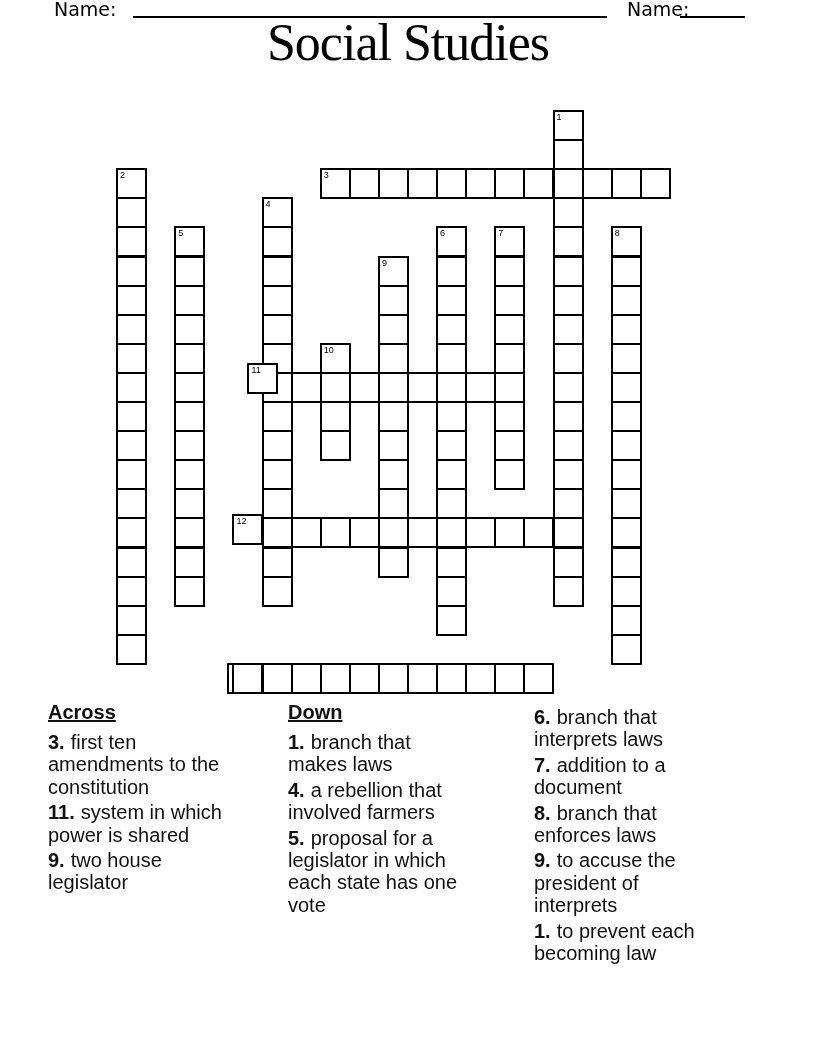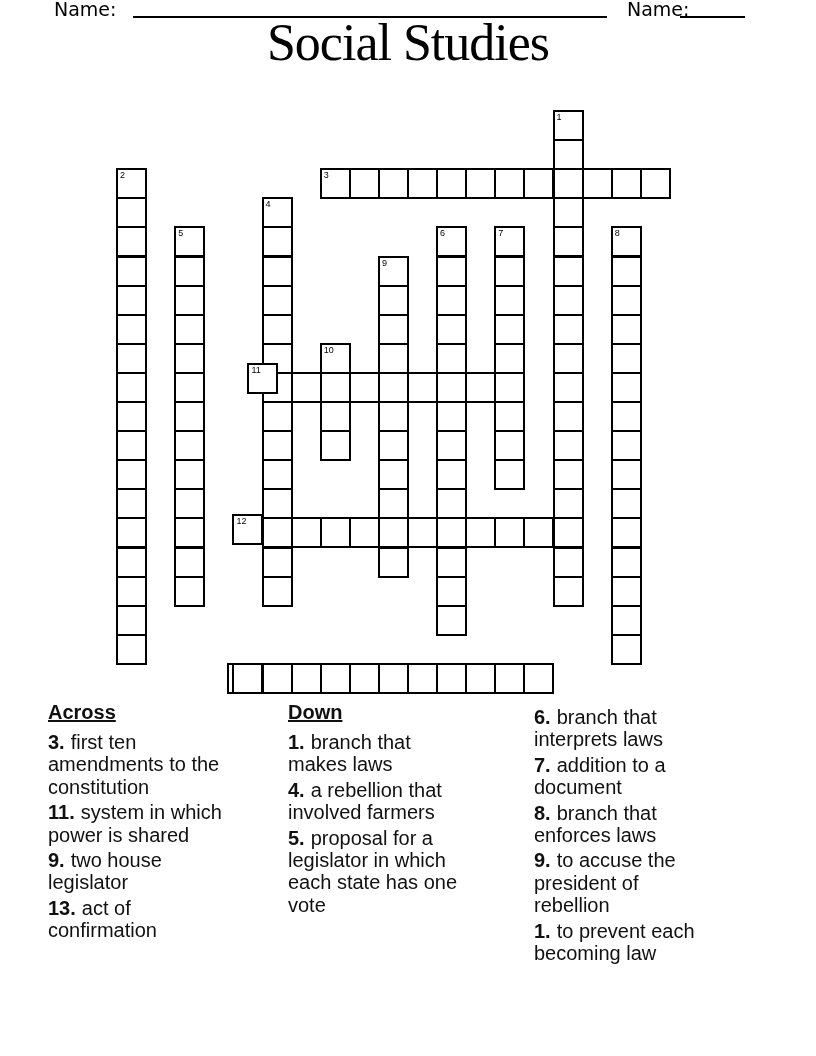--- a/index.html
+++ b/index.html
@@ -232,22 +232,20 @@
   <div class="cluecol col1">
     <h2>Across</h2>
     <div>
         <div class="clue"><span class="cnum">3.</span><span class="ctext">first ten
 amendments to the
 constitution</span></div>
         <div class="clue"><span class="cnum">11.</span><span class="ctext">system in which
 power is shared</span></div>
         <div class="clue"><span class="cnum">9.</span><span class="ctext">two house
 legislator</span></div>
-        <div class="clue"><span class="cnum">13.</span><span class="ctext">act of
-confirmation</span></div>
       </div>
   </div>
 
   <div class="cluecol col2">
     <h2>Down</h2>
     <div>
         <div class="clue"><span class="cnum">1.</span><span class="ctext">branch that
 makes laws</span></div>
         <div class="clue"><span class="cnum">4.</span><span class="ctext">a rebellion that
 involved farmers</span></div>
@@ -261,19 +259,19 @@
   <div class="cluecol col3">
     <div>
         <div class="clue"><span class="cnum">6.</span><span class="ctext">branch that
 interprets laws</span></div>
         <div class="clue"><span class="cnum">7.</span><span class="ctext">addition to a
 document</span></div>
         <div class="clue"><span class="cnum">8.</span><span class="ctext">branch that
 enforces laws</span></div>
         <div class="clue"><span class="cnum">9.</span><span class="ctext">to accuse the
 president of
-rebellion</span></div>
+interprets</span></div>
         <div class="clue"><span class="cnum">1.</span><span class="ctext">to prevent each
 becoming law</span></div>
       </div>
   </div>
 
 </div>
 
 </body></html>

